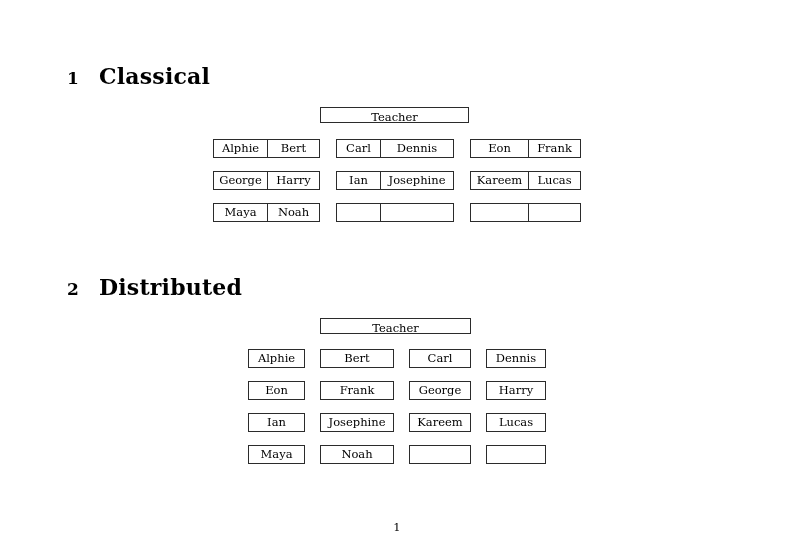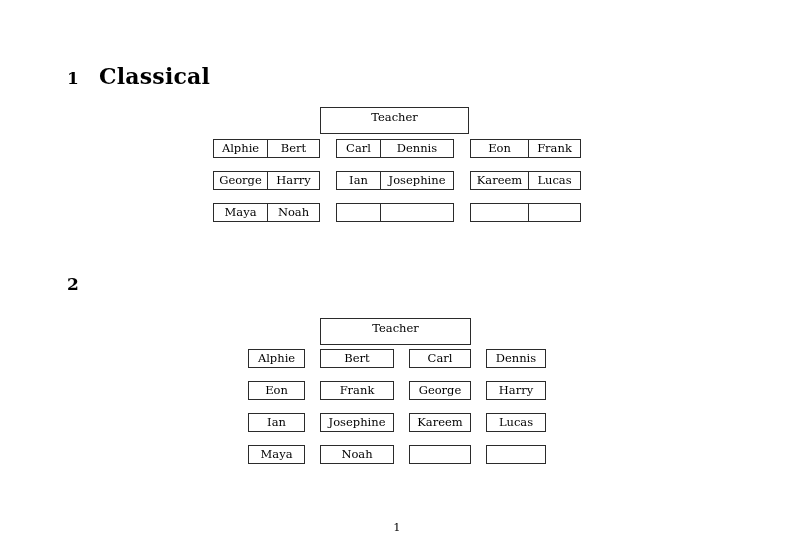--- a/index.html
+++ b/index.html
@@ -43,21 +43,21 @@
   #heading-distributed { left: 67px; top: 274px; }
 
   
   .teacher-box {
     position: absolute;
     box-sizing: border-box;
     border: 1px solid #2b2b2b;
     background: #ffffff;
     font-size: 11.5px;
     line-height: 18px;
-    height: 27px;
+    height: 16px;
     text-align: center;
     white-space: nowrap;
   }
 
   
   .pair-box {
     position: absolute;
     box-sizing: border-box;
     border: 1px solid #2b2b2b;
     background: #ffffff;
@@ -147,20 +147,21 @@
     <span class="cell left" style="width:58px;">Kareem</span>
     <span class="cell" style="width:51px;">Lucas</span>
   </div>
   <div class="pair-box" style="left:470px; top:203px; width:111px;">
     <span class="cell left" style="width:58px;"></span>
     <span class="cell" style="width:51px;"></span>
   </div>
 
   <div class="section-heading" id="heading-distributed">
     <span class="sec-num">2</span>
+    <span class="sec-title">Distributed</span>
   </div>
 
   <div class="teacher-box" id="distributed-teacher" style="left:320px; top:318px; width:151px;">Teacher</div>
 
   <div class="single-box" style="left:248px; top:349px; width:57px;">Alphie</div>
   <div class="single-box" style="left:320px; top:349px; width:74px;">Bert</div>
   <div class="single-box" style="left:409px; top:349px; width:62px;">Carl</div>
   <div class="single-box" style="left:486px; top:349px; width:60px;">Dennis</div>
 
   <div class="single-box" style="left:248px; top:381px; width:57px;">Eon</div>

